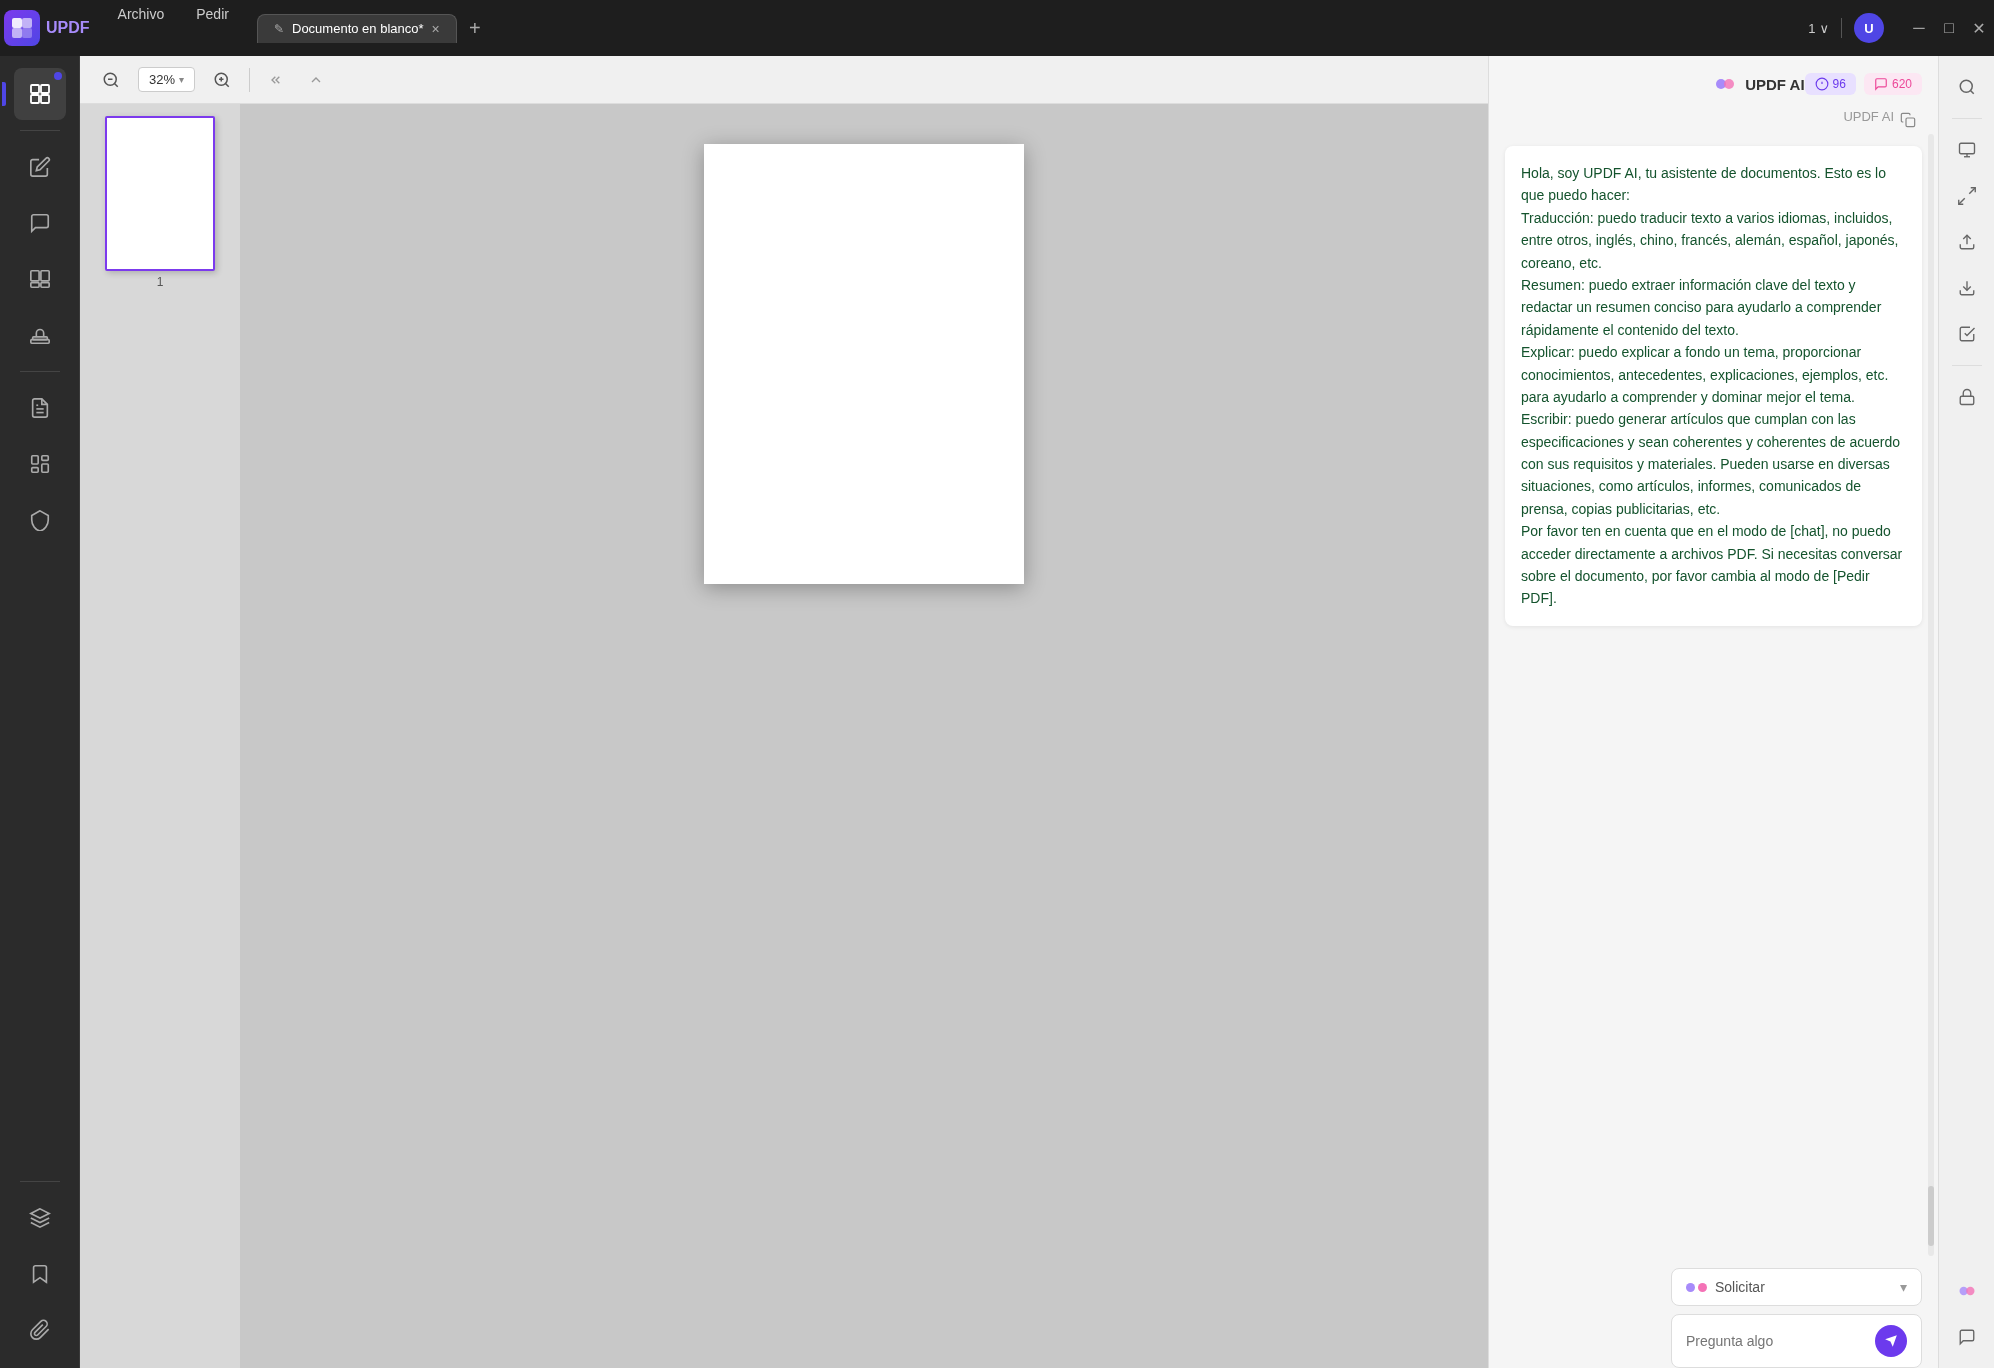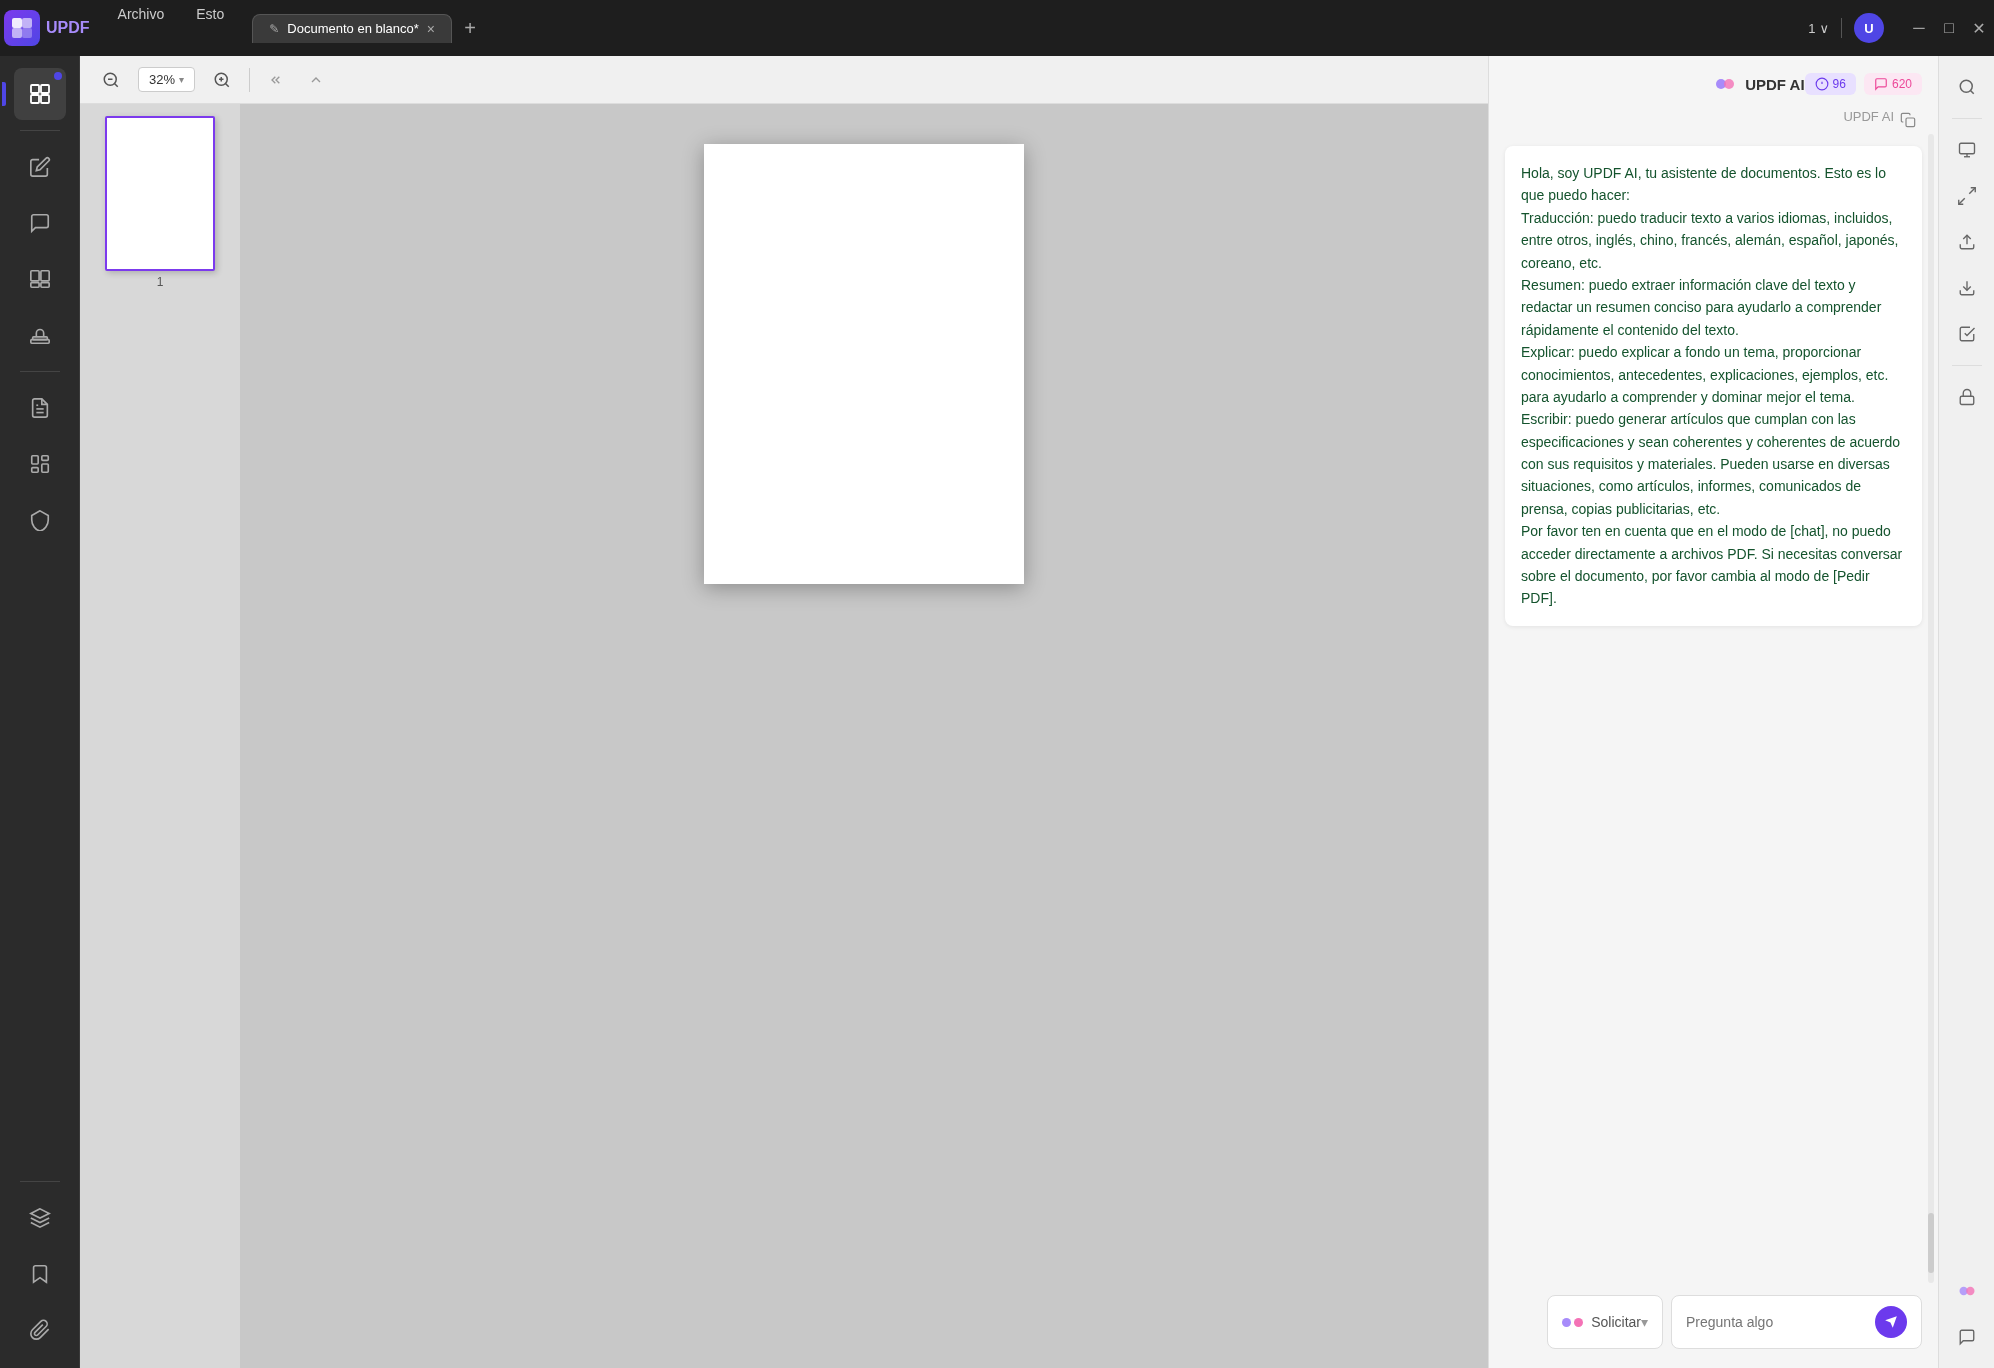--- a/index.html
+++ b/index.html
@@ -347,23 +347,23 @@
       border-radius: 8px;
       padding: 16px;
       font-size: 14px;
       color: #14532d;
       line-height: 1.6;
       box-shadow: 0 1px 4px rgba(0,0,0,0.08);
     }
 
     
     .ai-input-area {
-      padding: 12px 16px 19px 16px;
-      display: flex;
-      flex-direction: row;
+      padding: 12px 16px 0 16px;
+      display: flex;
+      flex-direction: column;
       gap: 8px;
     }
     .solicitar-bar {
       background: white;
       border: 1px solid #ddd;
       border-radius: 8px;
       padding: 10px 14px;
       display: flex;
       align-items: center;
       justify-content: space-between;
@@ -445,21 +445,21 @@
       <svg width="22" height="22" viewBox="0 0 22 22" fill="none">
         <rect width="10" height="10" x="1" y="1" rx="2" fill="white" opacity="0.9"></rect>
         <rect width="10" height="10" x="11" y="1" rx="2" fill="white" opacity="0.6"></rect>
         <rect width="10" height="10" x="1" y="11" rx="2" fill="white" opacity="0.6"></rect>
         <rect width="10" height="10" x="11" y="11" rx="2" fill="white" opacity="0.3"></rect>
       </svg>
     </div>
     <span class="logo-text">UPDF</span>
   </div>
   <div class="menu-item">Archivo</div>
-  <div class="menu-item">Esto</div>
+  <div class="menu-item">Pedir</div>
 
   <div class="tab-bar">
     <div class="tab-active">
       <span class="tab-icon">✎</span>
       <span>Documento en blanco*</span>
       <span class="tab-close">×</span>
     </div>
     <div class="tab-add">+</div>
   </div>
 

